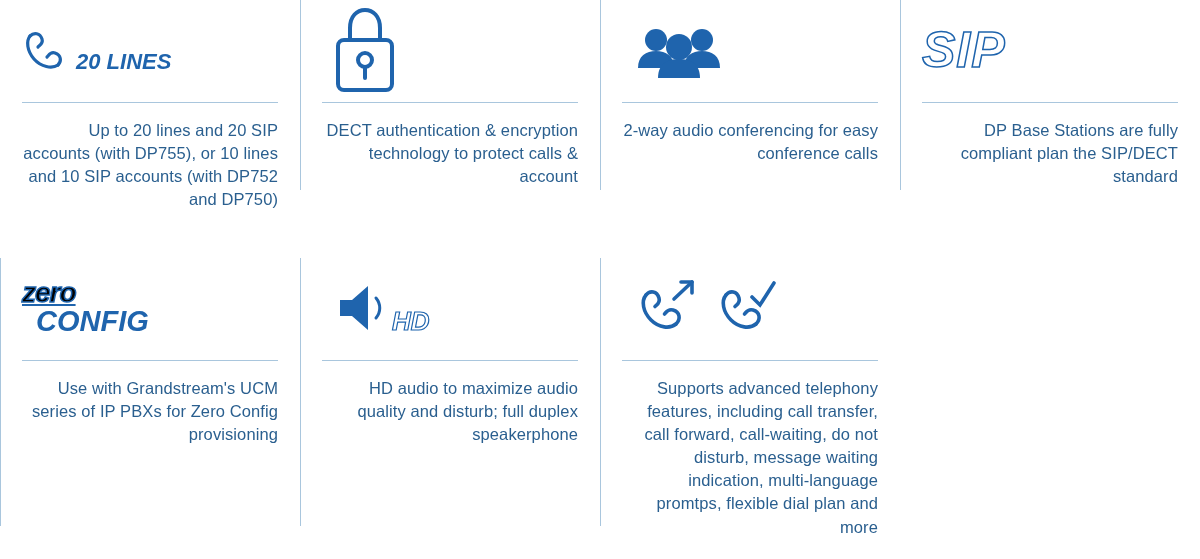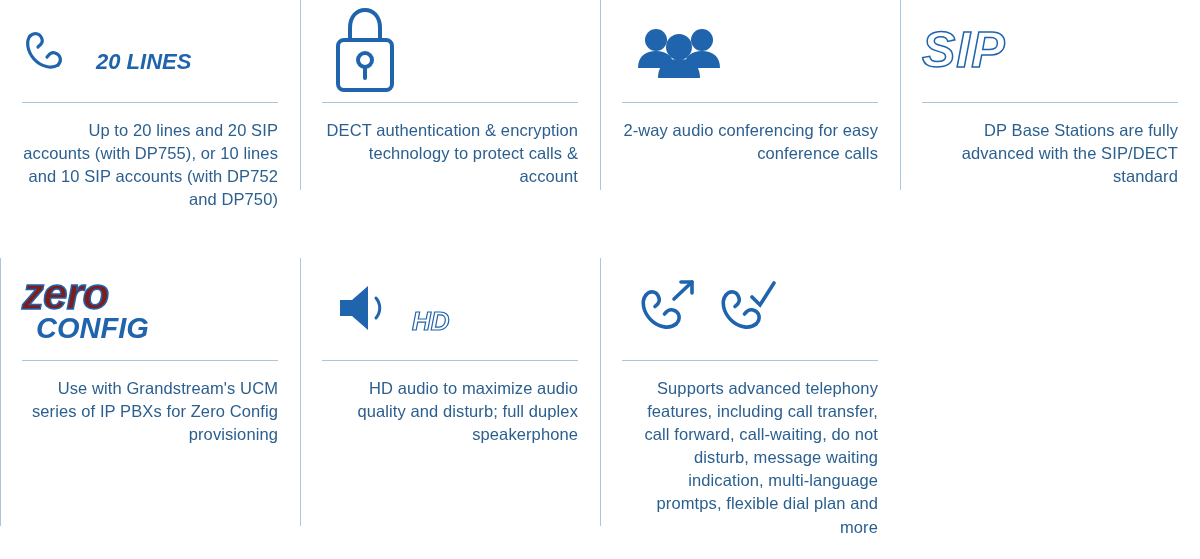--- a/index.html
+++ b/index.html
@@ -60,27 +60,28 @@
     font-size: 50px;
     letter-spacing: 1px;
     -webkit-text-stroke: 1.5px #1f64ad;
     color: #ffffff;
     font-weight: bold;
     font-style: italic;
     font-family: "Liberation Sans", sans-serif;
     line-height: 1;
   }
   .zero-word {
-    font-size: 44px;
+    font-size: 28px;
     font-weight: bold;
     font-style: italic;
     -webkit-text-stroke: 1.5px #1f64ad;
-    color: #7f1d1d;
+    color: #000000;
     line-height: 0.95;
     letter-spacing: -1px;
+    text-decoration: underline;
   }
   .config-word {
     font-size: 29px;
     font-weight: bold;
     font-style: italic;
     color: #1f64ad;
     line-height: 1;
     letter-spacing: 0px;
     padding-left: 14px;
   }
@@ -93,21 +94,21 @@
     padding-left: 6px;
   }
   .hd-word {
     font-size: 26px;
     font-weight: bold;
     font-style: italic;
     -webkit-text-stroke: 1.2px #1f64ad;
     color: #ffffff;
     line-height: 1;
   }
-  .icon-row { display: flex; align-items: flex-end; gap: 20px; }
+  .icon-row { display: flex; align-items: flex-end; gap: 0; }
 </style>
 </head>
 <body>
 
 <div class="grid">
 
   <div class="cell r1">
     <div class="icon-area">
       <div class="icon-row">
         <span>
@@ -157,21 +158,21 @@
     <div class="divider"></div>
     <div class="desc">2-way audio conferencing for easy conference calls</div>
   </div>
 
   <div class="cell r1">
     <div class="vline"></div>
     <div class="icon-area">
       <span class="sip-word">SIP</span>
     </div>
     <div class="divider"></div>
-    <div class="desc">DP Base Stations are fully advanced with the SIP/DECT standard</div>
+    <div class="desc">DP Base Stations are fully compliant plan the SIP/DECT standard</div>
   </div>
 
 
   <div class="cell r2">
     <div class="vline"></div>
     <div class="icon-area">
       <span>
         <span class="zero-word" style="display:block;">zero</span>
         <span class="config-word" style="display:block;">CONFIG</span>
       </span>

